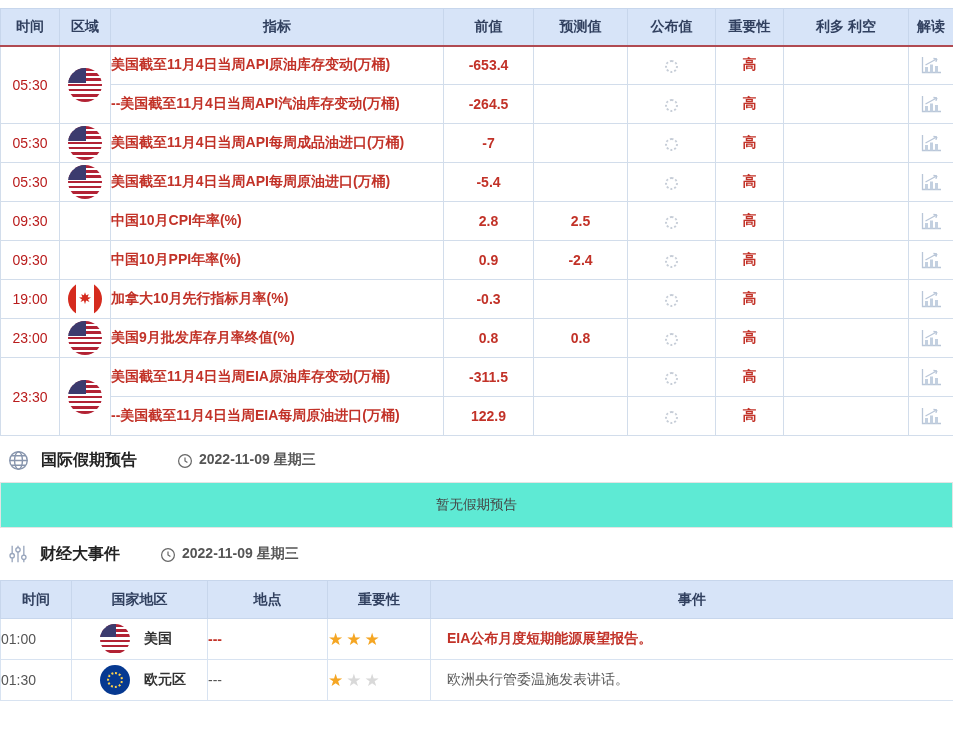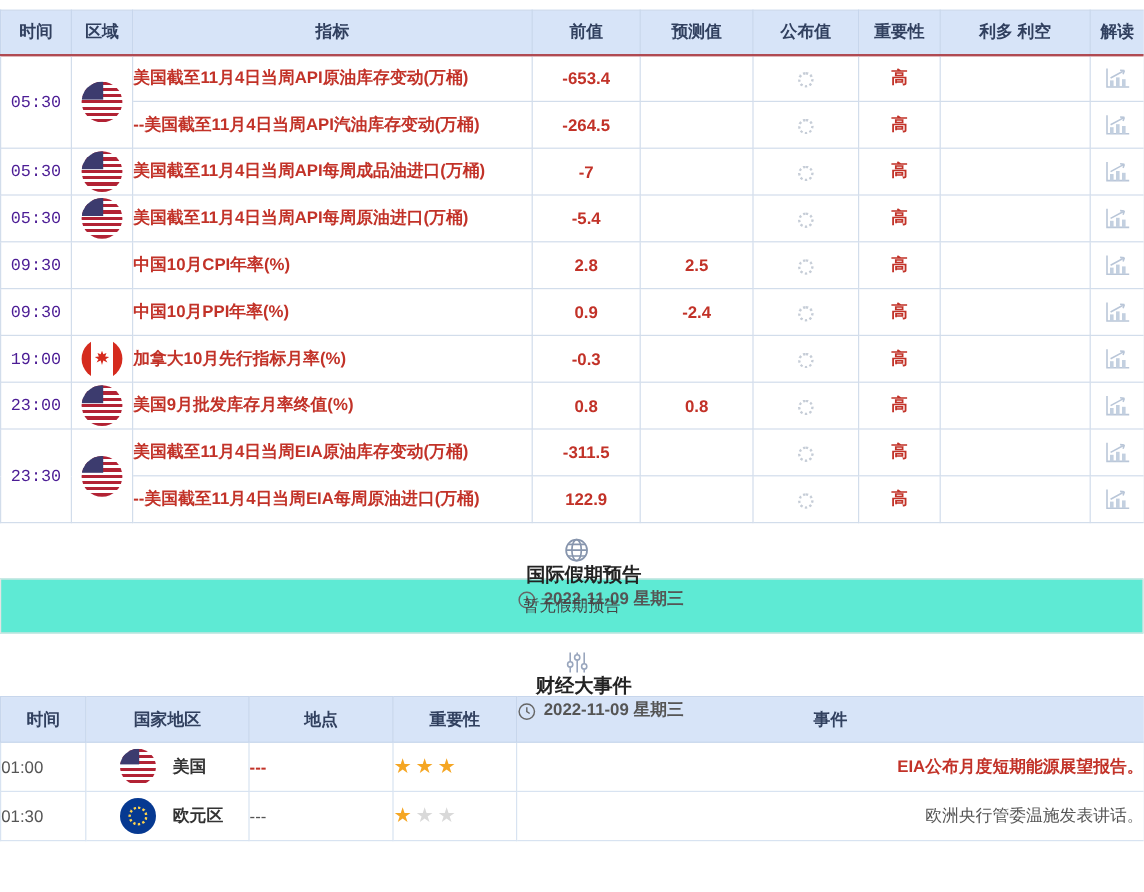--- a/index.html
+++ b/index.html
@@ -17,21 +17,21 @@
     color:#31405f; border:1px solid #c7d6ec; text-align:center; padding:0;
   }
   .cal-table thead tr { border-bottom:2px solid #b04a52; }
   .cal-table td {
     height:39px; border:1px solid #d2ddeb; font-size:14px;
     text-align:center; color:#4a4a4a; padding:0; background:#fff;
   }
   td.ind-cell { text-align:left; }
   .red-strong { color:#c23228; font-weight:bold; }
   .ind-link { color:#c23228; font-weight:bold; text-decoration:none; cursor:pointer; }
-  .time-txt { color:#4c1d95;font-family:Liberation Mono, monospace; }
+  .time-txt { color:#b91c1c; }
   
   .spinner {
     display:inline-block; width:13px; height:13px; border-radius:50%;
     border:2px dotted #c6cdd7; vertical-align:middle;
   }
   
   .chart-ico { display:inline-block; vertical-align:middle; cursor:pointer; }
   
   .flag { display:inline-block; position:relative; border-radius:50%; overflow:hidden; vertical-align:middle; }
   .f34 { width:34px; height:34px; }
@@ -41,21 +41,21 @@
   .flag[data-flag="ca"] { background:linear-gradient(90deg,#d52b1e 0 24%,#fff 24% 76%,#d52b1e 76% 100%); }
   .flag .leaf { display:none; }
   .flag[data-flag="ca"] .leaf { display:block; position:absolute; left:50%; top:50%; transform:translate(-50%,-50%); }
   .flag[data-flag="eu"] { background:#063991; }
   .flag[data-flag="eu"]::before { content:""; position:absolute; left:23%; top:23%; right:23%; bottom:23%; border-radius:50%; border:2px dotted #ffd34d; }
   .flag[data-flag="ch"] { background:#d8201f; }
   .flag[data-flag="ch"]::before { content:""; position:absolute; left:50%; top:20%; width:20%; height:60%; background:#fff; transform:translateX(-50%); }
   .flag[data-flag="ch"]::after { content:""; position:absolute; top:50%; left:20%; height:20%; width:60%; background:#fff; transform:translateY(-50%); }
   .flag[data-flag="none"] { visibility:hidden; }
   
-  .section-head { display:flex; align-items:center; padding-left:8px; height:24px;flex-direction:column; }
+  .section-head { display:flex; align-items:center; padding-left:8px; height:24px; }
   .section-head .s-icon { display:flex; align-items:center; }
   .section-title { font-size:16px; font-weight:bold; color:#222; margin-left:12px; }
   .section-date { display:flex; align-items:flex-end; margin-left:40px; color:#555; font-weight:bold; font-size:14px; }
   .section-date .d-icon { display:flex; align-items:center; margin-right:6px; }
   .sh-holiday { margin-top:12px; }
   .sh-events { margin-top:14px; }
   
   .holiday-box {
     margin-top:10px; height:46px; border:1px solid #e4e4e4; background:#5eead4;
     display:flex; align-items:center; justify-content:center;
@@ -66,21 +66,21 @@
   .evt-table th {
     background:#d7e4f8; height:38px; font-size:14px; font-weight:bold;
     color:#31405f; border:1px solid #c7d6ec; text-align:center; padding:0;
   }
   .evt-table td {
     height:41px; border:1px solid #d8e3f1; font-size:14px; color:#555;
     padding:0; background:#fff;
   }
   .country-cell-inner { display:flex; align-items:center; justify-content:flex-start; padding-left:28px; }
   .country-name { margin-left:14px; color:#333; font-weight:bold; }
-  .evt-cell { text-align:right; padding-left:16px !important; }
+  .evt-cell { text-align:left; padding-left:16px !important; }
   .loc-txt[data-hl="true"], .evt-txt[data-hl="true"] { color:#c23228; font-weight:bold; }
   .evt-txt { cursor:pointer; text-decoration:none; }
   .stars { letter-spacing:3px; font-size:17px; white-space:nowrap; }
   .stars .star { color:#f5a623; }
   .stars[data-stars="1"] .star:nth-child(2),
   .stars[data-stars="1"] .star:nth-child(3) { color:#d9d9d9; }
 </style>
 </head>
 <body>
 

